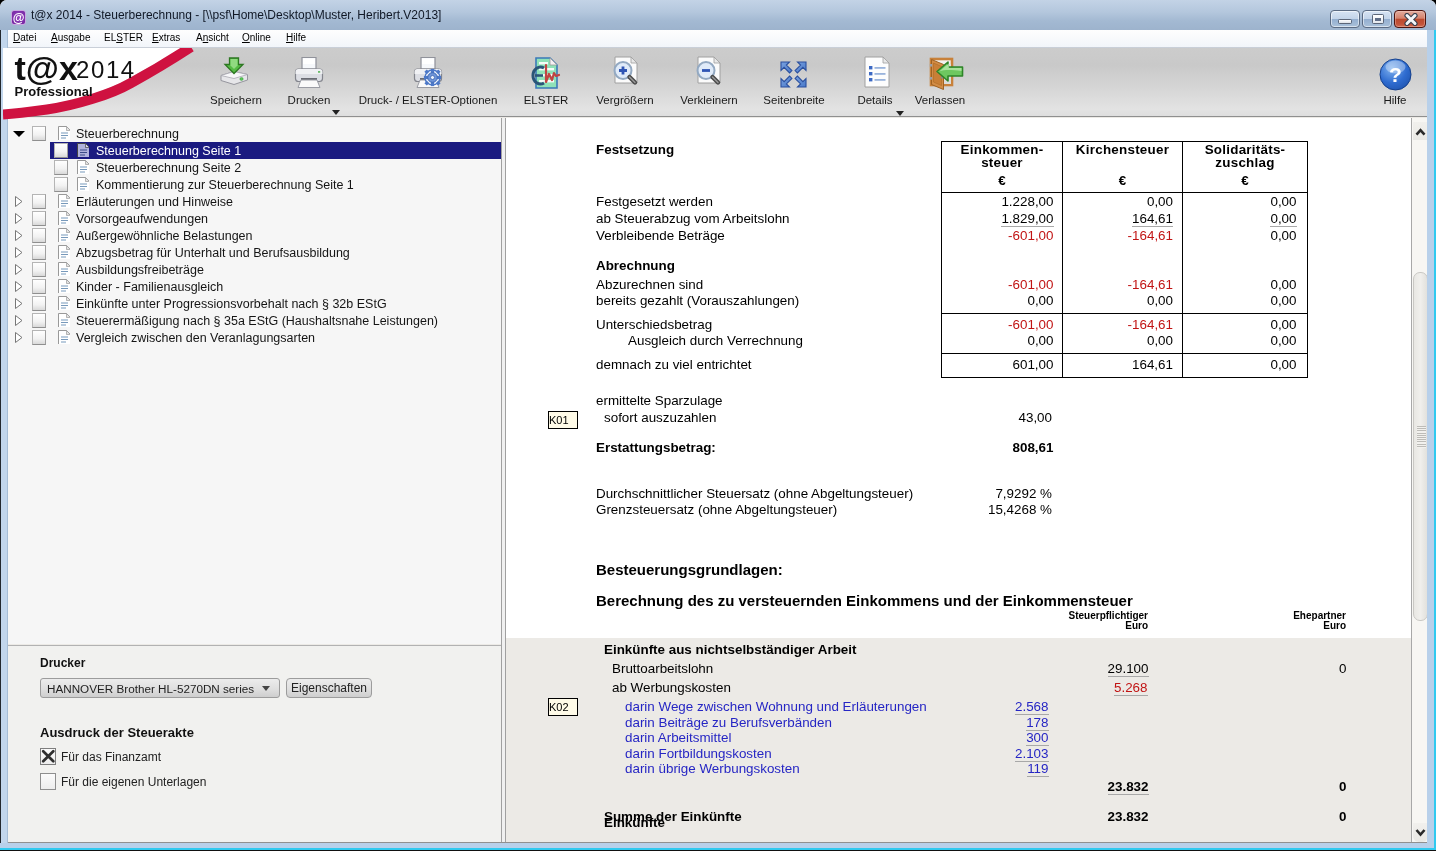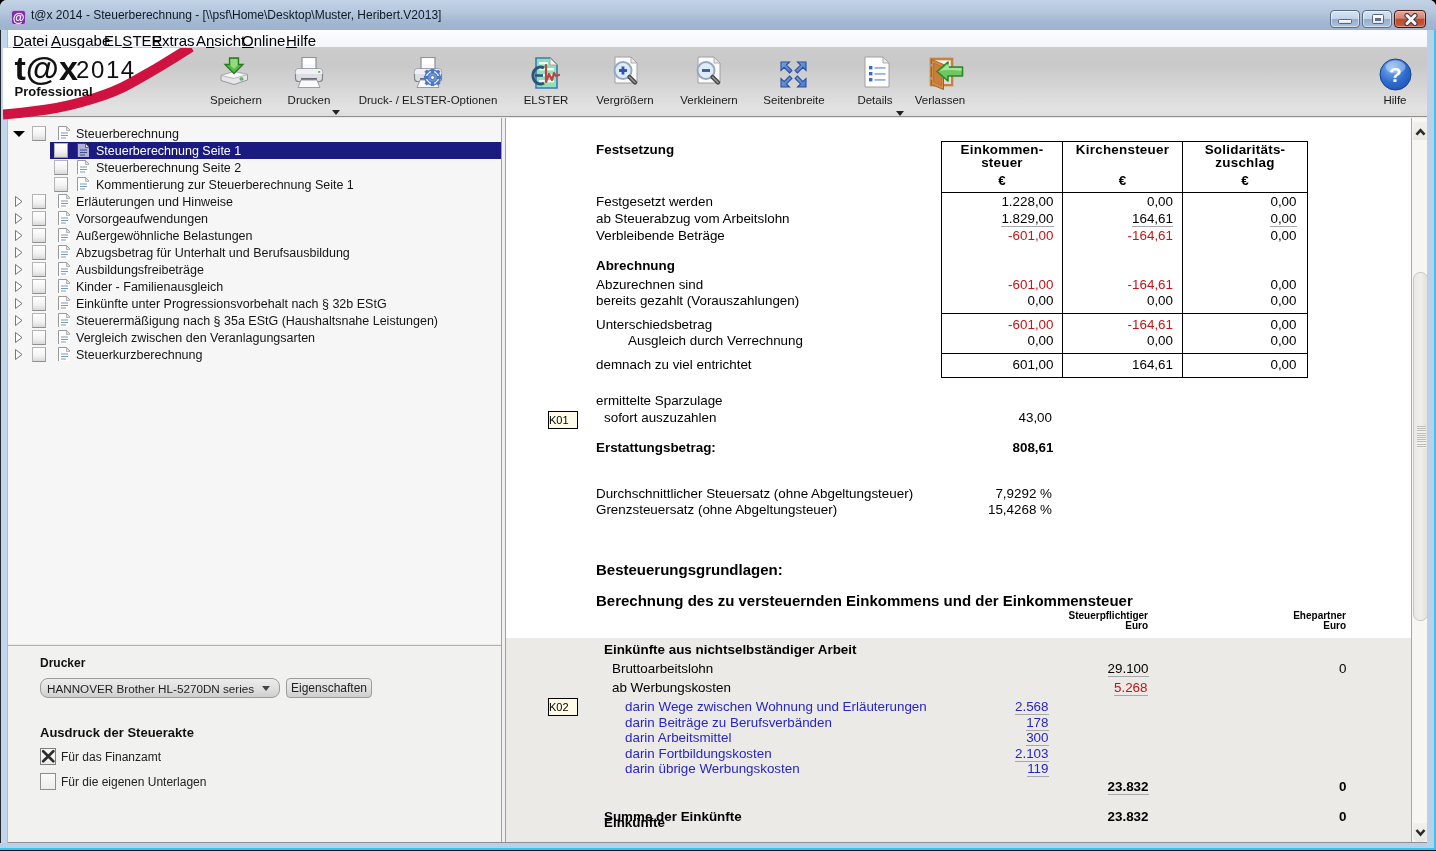--- a/index.html
+++ b/index.html
@@ -17,21 +17,21 @@
  background:linear-gradient(#d6e3f3 0%,#c3d4e9 48%,#94afd0 52%,#aac1da 100%);box-shadow:inset 0 0 0 1px rgba(255,255,255,0.55);}
 #btnmin{left:1330px;width:30px;}
 #btnmax{left:1362px;width:30px;}
 #btnclose{left:1394px;width:32px;background:linear-gradient(#e2ac9e 0%,#d5826c 45%,#bc4a2e 52%,#c35339 82%,#cf6e55 100%);border-color:#4d130d;box-shadow:inset 0 0 0 1px rgba(255,220,210,0.35);}
 #btnmin .g{position:absolute;left:7px;top:8.5px;width:14px;height:4.5px;background:linear-gradient(#ffffff,#dde1e7);border:1px solid #5c6678;border-radius:1.5px;}
 #btnmax .g{position:absolute;left:8.5px;top:3.5px;width:12px;height:10px;background:linear-gradient(#ffffff,#e4e8ee);border:1px solid #5c6678;border-radius:1.5px;}
 #btnmax .g2{position:absolute;left:12px;top:7px;width:6px;height:3.5px;background:#5f6d87;}
 #btnclose .g{position:absolute;left:8px;top:2.5px;}
 
 #menubar{position:absolute;left:3px;top:30px;width:1430px;height:18px;background:linear-gradient(#fefefe,#f2f5fa);border-bottom:1px solid #c9cfd8;}
-#menubar span{position:absolute;top:2px;font-size:15px;color:#000;}
+#menubar span{position:absolute;top:2px;font-size:10px;color:#000;}
 #menubar u{text-decoration:underline;}
 
 #toolbar{position:absolute;left:3px;top:48px;width:1430px;height:69px;
  background:linear-gradient(#cccccc,#c9c9c9 25%,#d6d6d6 60%,#e3e3e3 90%,#dedede);border-bottom:1px solid #8f8f8f;}
 .tlabel{position:absolute;top:46px;font-size:11.5px;color:#1a1a1a;text-align:center;}
 .ticon{position:absolute;top:8px;}
 .ddarrow{position:absolute;width:0;height:0;border-left:4px solid transparent;border-right:4px solid transparent;border-top:5px solid #222;}
 
 #logo{position:absolute;left:0;top:0;width:220px;height:73px;z-index:3;}
 #logotext{position:absolute;left:11.5px;top:3px;font-weight:bold;font-size:34px;line-height:34px;color:#111;letter-spacing:0px;}
@@ -438,36 +438,20 @@
     <svg class="docic" style="left:55px;top:1px" width="13" height="15">
             <path d="M0.5,0.5 L8.5,0.5 L12.5,4.5 L12.5,14.5 L0.5,14.5 Z" fill="#fff" stroke="#999"></path>
             <path d="M8.5,0.5 L8.5,4.5 L12.5,4.5 Z" fill="#e4e4e4" stroke="#999" stroke-width="0.7"></path>
             <g stroke="#7799bb" stroke-width="1">
               <line x1="3" y1="7" x2="10" y2="7"></line>
               <line x1="3" y1="9.5" x2="10" y2="9.5"></line>
               <line x1="3" y1="12" x2="8" y2="12"></line>
             </g>
           </svg>
     <div class="tw" style="left:73px">Vergleich zwischen den Veranlagungsarten</div>
-  </div>
-  <div class="trow" style="top:228px">
-    <svg style="position:absolute;left:12px;top:3px" width="8" height="12">
-            <polygon points="0.5,0.5 7,5.5 0.5,10.5" fill="#fff" stroke="#777" stroke-width="1"></polygon>
-          </svg>
-    <div class="cb3" style="left:29px;top:1px"></div>
-    <svg class="docic" style="left:55px;top:1px" width="13" height="15">
-            <path d="M0.5,0.5 L8.5,0.5 L12.5,4.5 L12.5,14.5 L0.5,14.5 Z" fill="#fff" stroke="#999"></path>
-            <path d="M8.5,0.5 L8.5,4.5 L12.5,4.5 Z" fill="#e4e4e4" stroke="#999" stroke-width="0.7"></path>
-            <g stroke="#7799bb" stroke-width="1">
-              <line x1="3" y1="7" x2="10" y2="7"></line>
-              <line x1="3" y1="9.5" x2="10" y2="9.5"></line>
-              <line x1="3" y1="12" x2="8" y2="12"></line>
-            </g>
-          </svg>
-    <div class="tw" style="left:73px">Steuerkurzberechnung</div>
   </div>
  </div>
  <div id="divider"></div>
  <div id="docpanel">
   <div class="tline" style="left:435px;top:23px;width:367px;height:1px"></div>
   <div class="tline" style="left:435px;top:74px;width:367px;height:1px"></div>
   <div class="tline" style="left:435px;top:195px;width:367px;height:1px"></div>
   <div class="tline" style="left:435px;top:235px;width:367px;height:1px"></div>
   <div class="tline" style="left:435px;top:259px;width:367px;height:1px"></div>
   <div class="tline" style="left:435px;top:23px;width:1px;height:237px"></div>
@@ -551,21 +535,21 @@
   <div class="d ra bl" style="left:432.5px;top:643px;width:110px"><span class="u">119</span></div>
   <div class="d b" style="left:98px;top:661px;margin-top:36px;">Einkünfte</div>
   <div class="d ra b" style="left:532.5px;top:661px;width:110px"><span class="u">23.832</span></div>
   <div class="d ra b" style="left:730.5px;top:661px;width:110px">0</div>
   <div class="d b" style="left:98px;top:691px;">Summe der Einkünfte</div>
   <div class="d ra b" style="left:532.5px;top:691px;width:110px">23.832</div>
   <div class="d ra b" style="left:730.5px;top:691px;width:110px">0</div>
  </div>
  <div id="printpanel">
   <div style="position:absolute;left:37px;top:10px;font-size:12px;font-weight:bold;color:#111">Drucker</div>
-  <div style="position:absolute;left:37px;top:32px;width:240px;height:20px;border:1px solid #9c9c9c;border-radius:8px;background:linear-gradient(#ececec,#dfdfdf 55%,#cecece);">
+  <div style="position:absolute;left:37px;top:32px;width:240px;height:20px;border:1px solid #9c9c9c;border-radius:3px;background:linear-gradient(#ececec,#dfdfdf 55%,#cecece);">
     <div style="position:absolute;left:6px;top:3px;font-size:11.7px;color:#222">HANNOVER Brother HL-5270DN series</div>
     <div style="position:absolute;right:9px;top:7px;width:0;height:0;border-left:4.5px solid transparent;border-right:4.5px solid transparent;border-top:5px solid #444"></div>
   </div>
   <div style="position:absolute;left:283px;top:32px;width:86px;height:20px;border:1px solid #9c9c9c;border-radius:4px;background:linear-gradient(#ececec,#dfdfdf 55%,#cecece);text-align:center;font-size:12px;color:#222;line-height:19px;">Eigenschaften</div>
   <div style="position:absolute;left:37px;top:79px;font-size:13px;font-weight:bold;color:#111">Ausdruck der Steuerakte</div>
   <div style="position:absolute;left:36.5px;top:102px;width:16.5px;height:16.5px;background:linear-gradient(#fbfbfb,#ededed);border:1px solid #7e7e7e;">
     <svg width="14.5" height="14.5" style="position:absolute;left:0;top:0">
             <path d="M2.2,2.2 L12.3,12.3 M12.3,2.2 L2.2,12.3" stroke="#2e2e2e" stroke-width="2.7" stroke-linecap="round"></path>
           </svg>
   </div>

